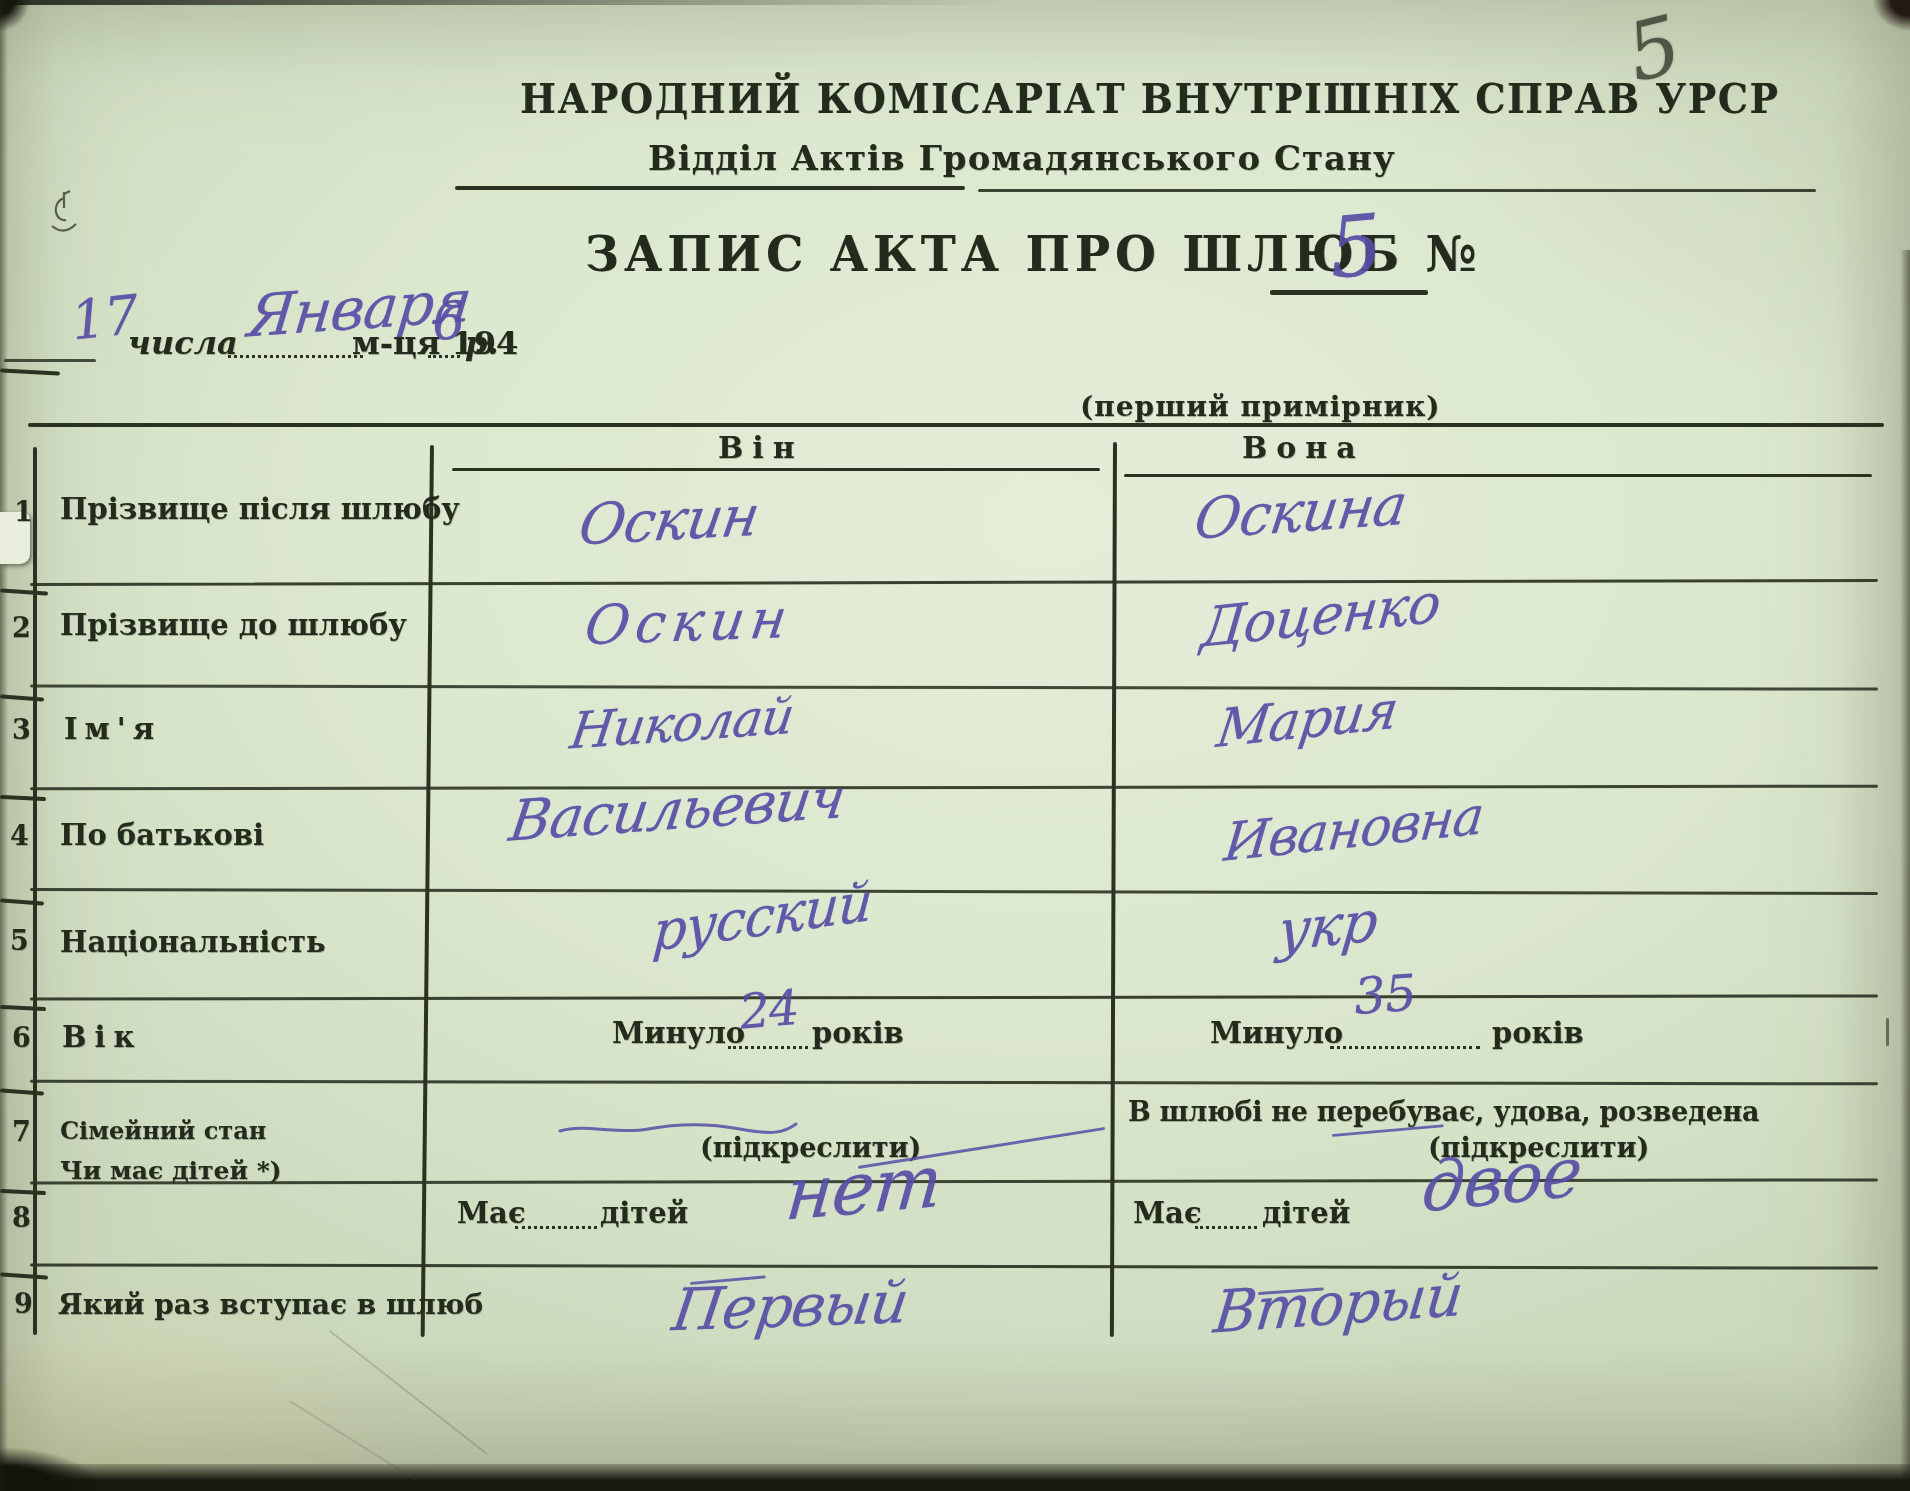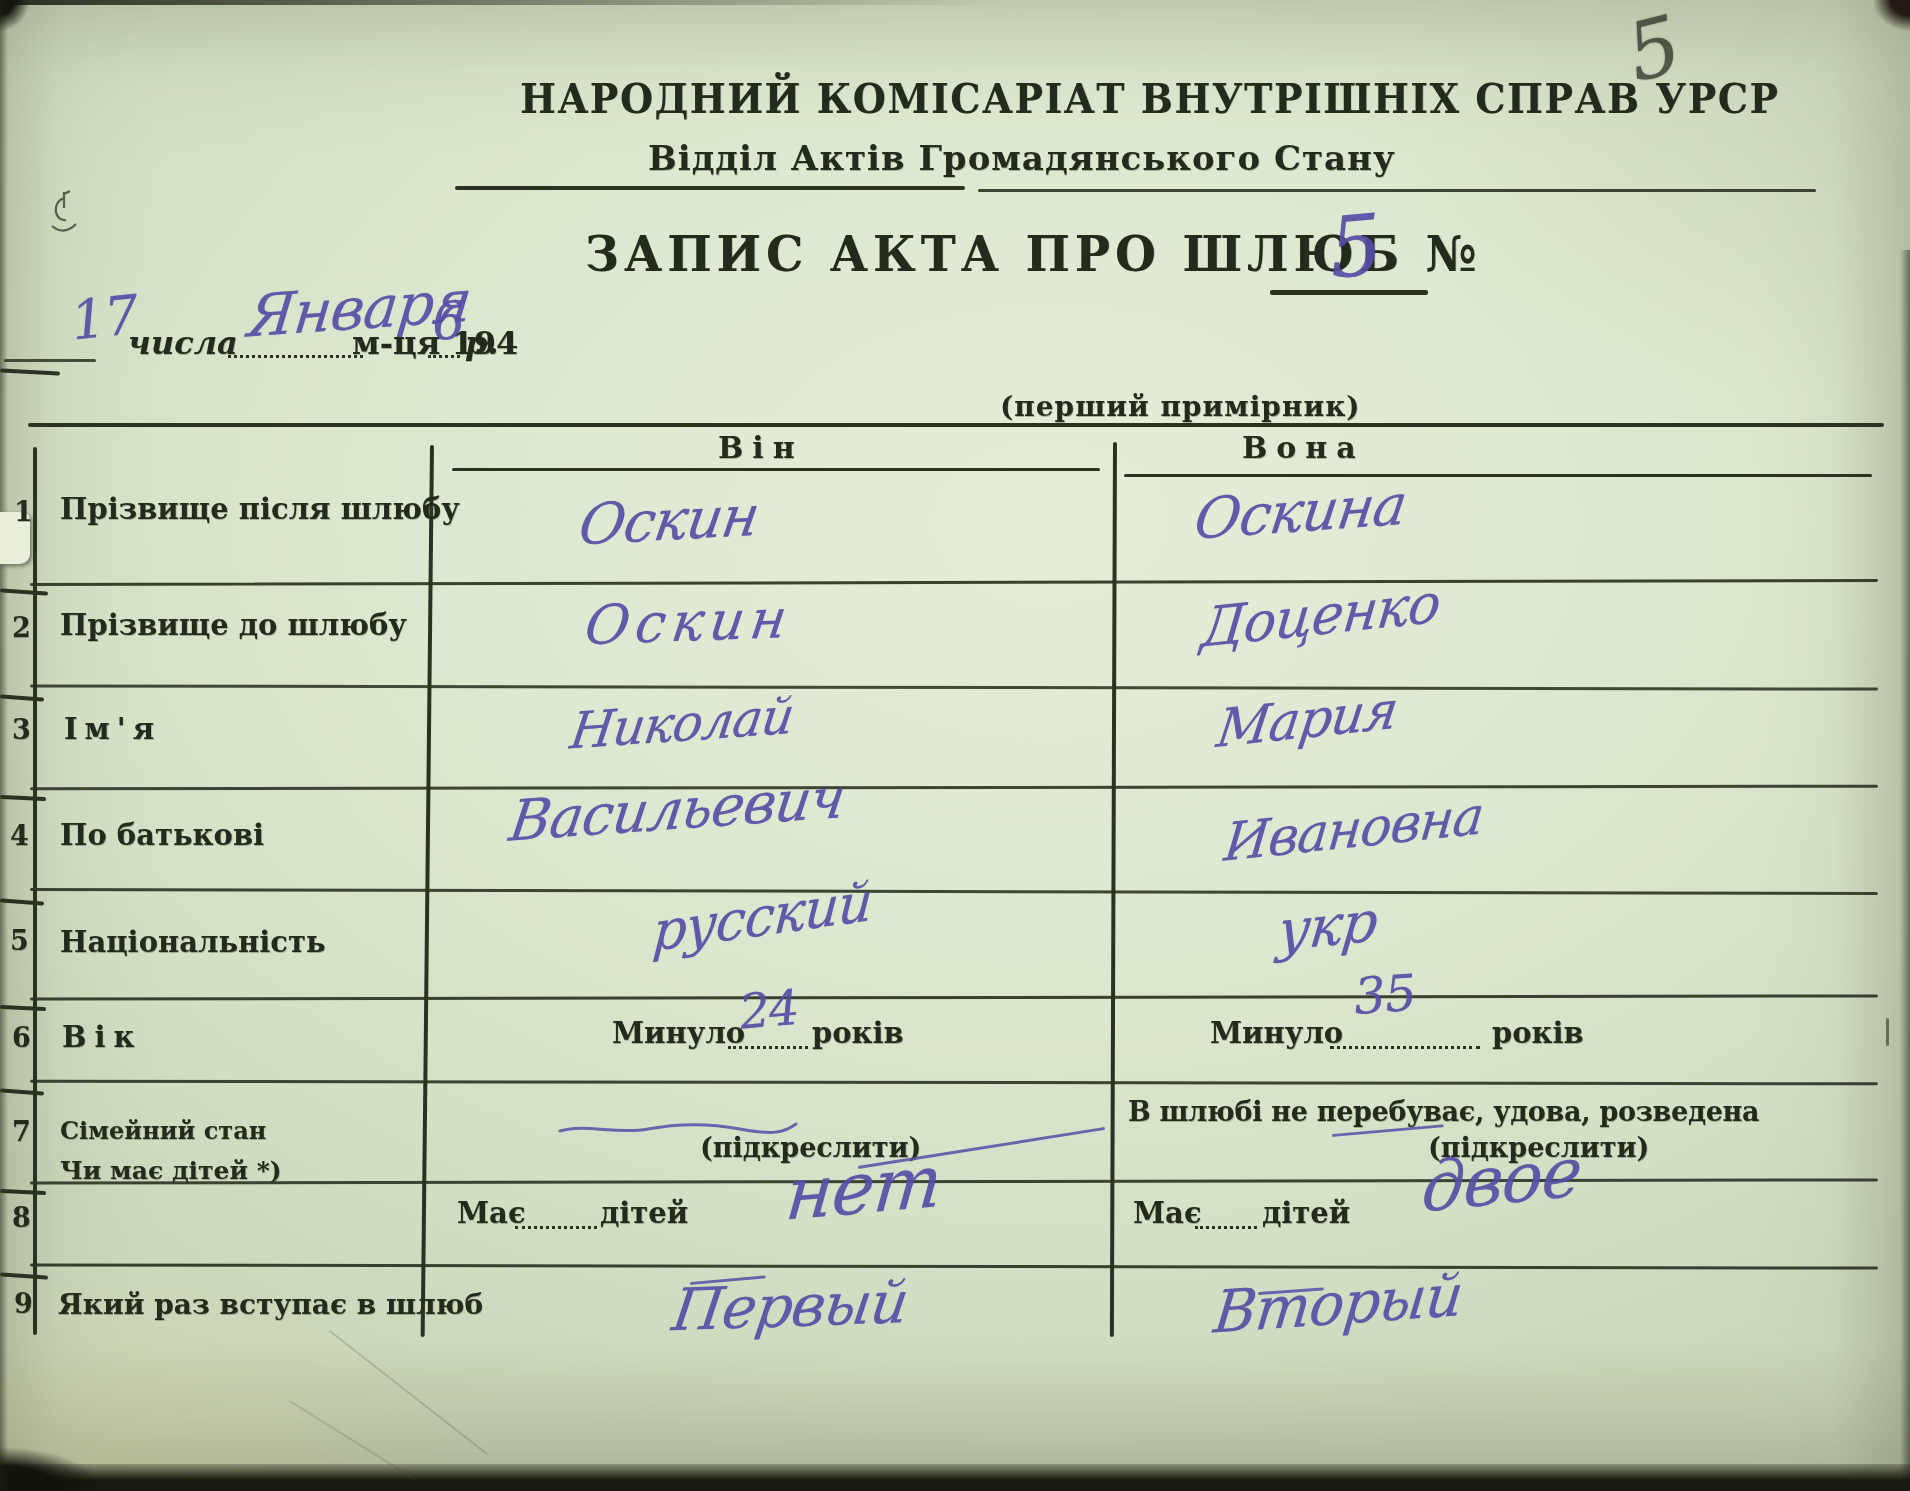--- a/index.html
+++ b/index.html
@@ -66,21 +66,21 @@
   <div class="hline" style="left:4px;top:359px;width:92px;height:3px;opacity:.85;"></div>
   <div class="hw" style="left:68px;top:290px;font-size:54px;transform:rotate(-6deg);">17</div>
   <div class="printed" style="left:128px;top:324px;font-size:32px;font-style:italic;">числа</div>
   <div class="dots" style="left:228px;top:355px;width:135px;"></div>
   <div class="hw" style="left:252px;top:282px;font-size:58px;transform:rotate(-4deg) skewX(-10deg);">Января</div>
   <div class="printed" style="left:352px;top:324px;font-size:32px;">м-ця 194</div>
   <div class="dots" style="left:428px;top:355px;width:32px;"></div>
   <div class="hw" style="left:430px;top:292px;font-size:52px;transform:rotate(-4deg);">6</div>
   <div class="printed" style="left:465px;top:324px;font-size:32px;font-style:italic;">р.</div>
 
-  <div class="printed" style="left:1000px;top:390px;font-size:28px;letter-spacing:1px;">(перший примірник)</div>
+  <div class="printed" style="left:1080px;top:390px;font-size:28px;letter-spacing:1px;">(перший примірник)</div>
 
   <div class="hline" style="left:28px;top:423px;width:1856px;height:4px;"></div>
 
   <div class="vline" style="left:33px;top:447px;height:888px;"></div>
   <div class="vline" style="left:430px;top:445px;height:892px;transform:rotate(0.6deg);"></div>
   <div class="vline" style="left:1113px;top:442px;height:895px;transform:rotate(0.2deg);"></div>
 
   <div class="printed" style="left:718px;top:430px;font-size:30px;letter-spacing:9px;">Він</div>
   <div class="hline" style="left:452px;top:468px;width:648px;height:3px;"></div>
   <div class="printed" style="left:1242px;top:430px;font-size:30px;letter-spacing:9px;">Вона</div>

